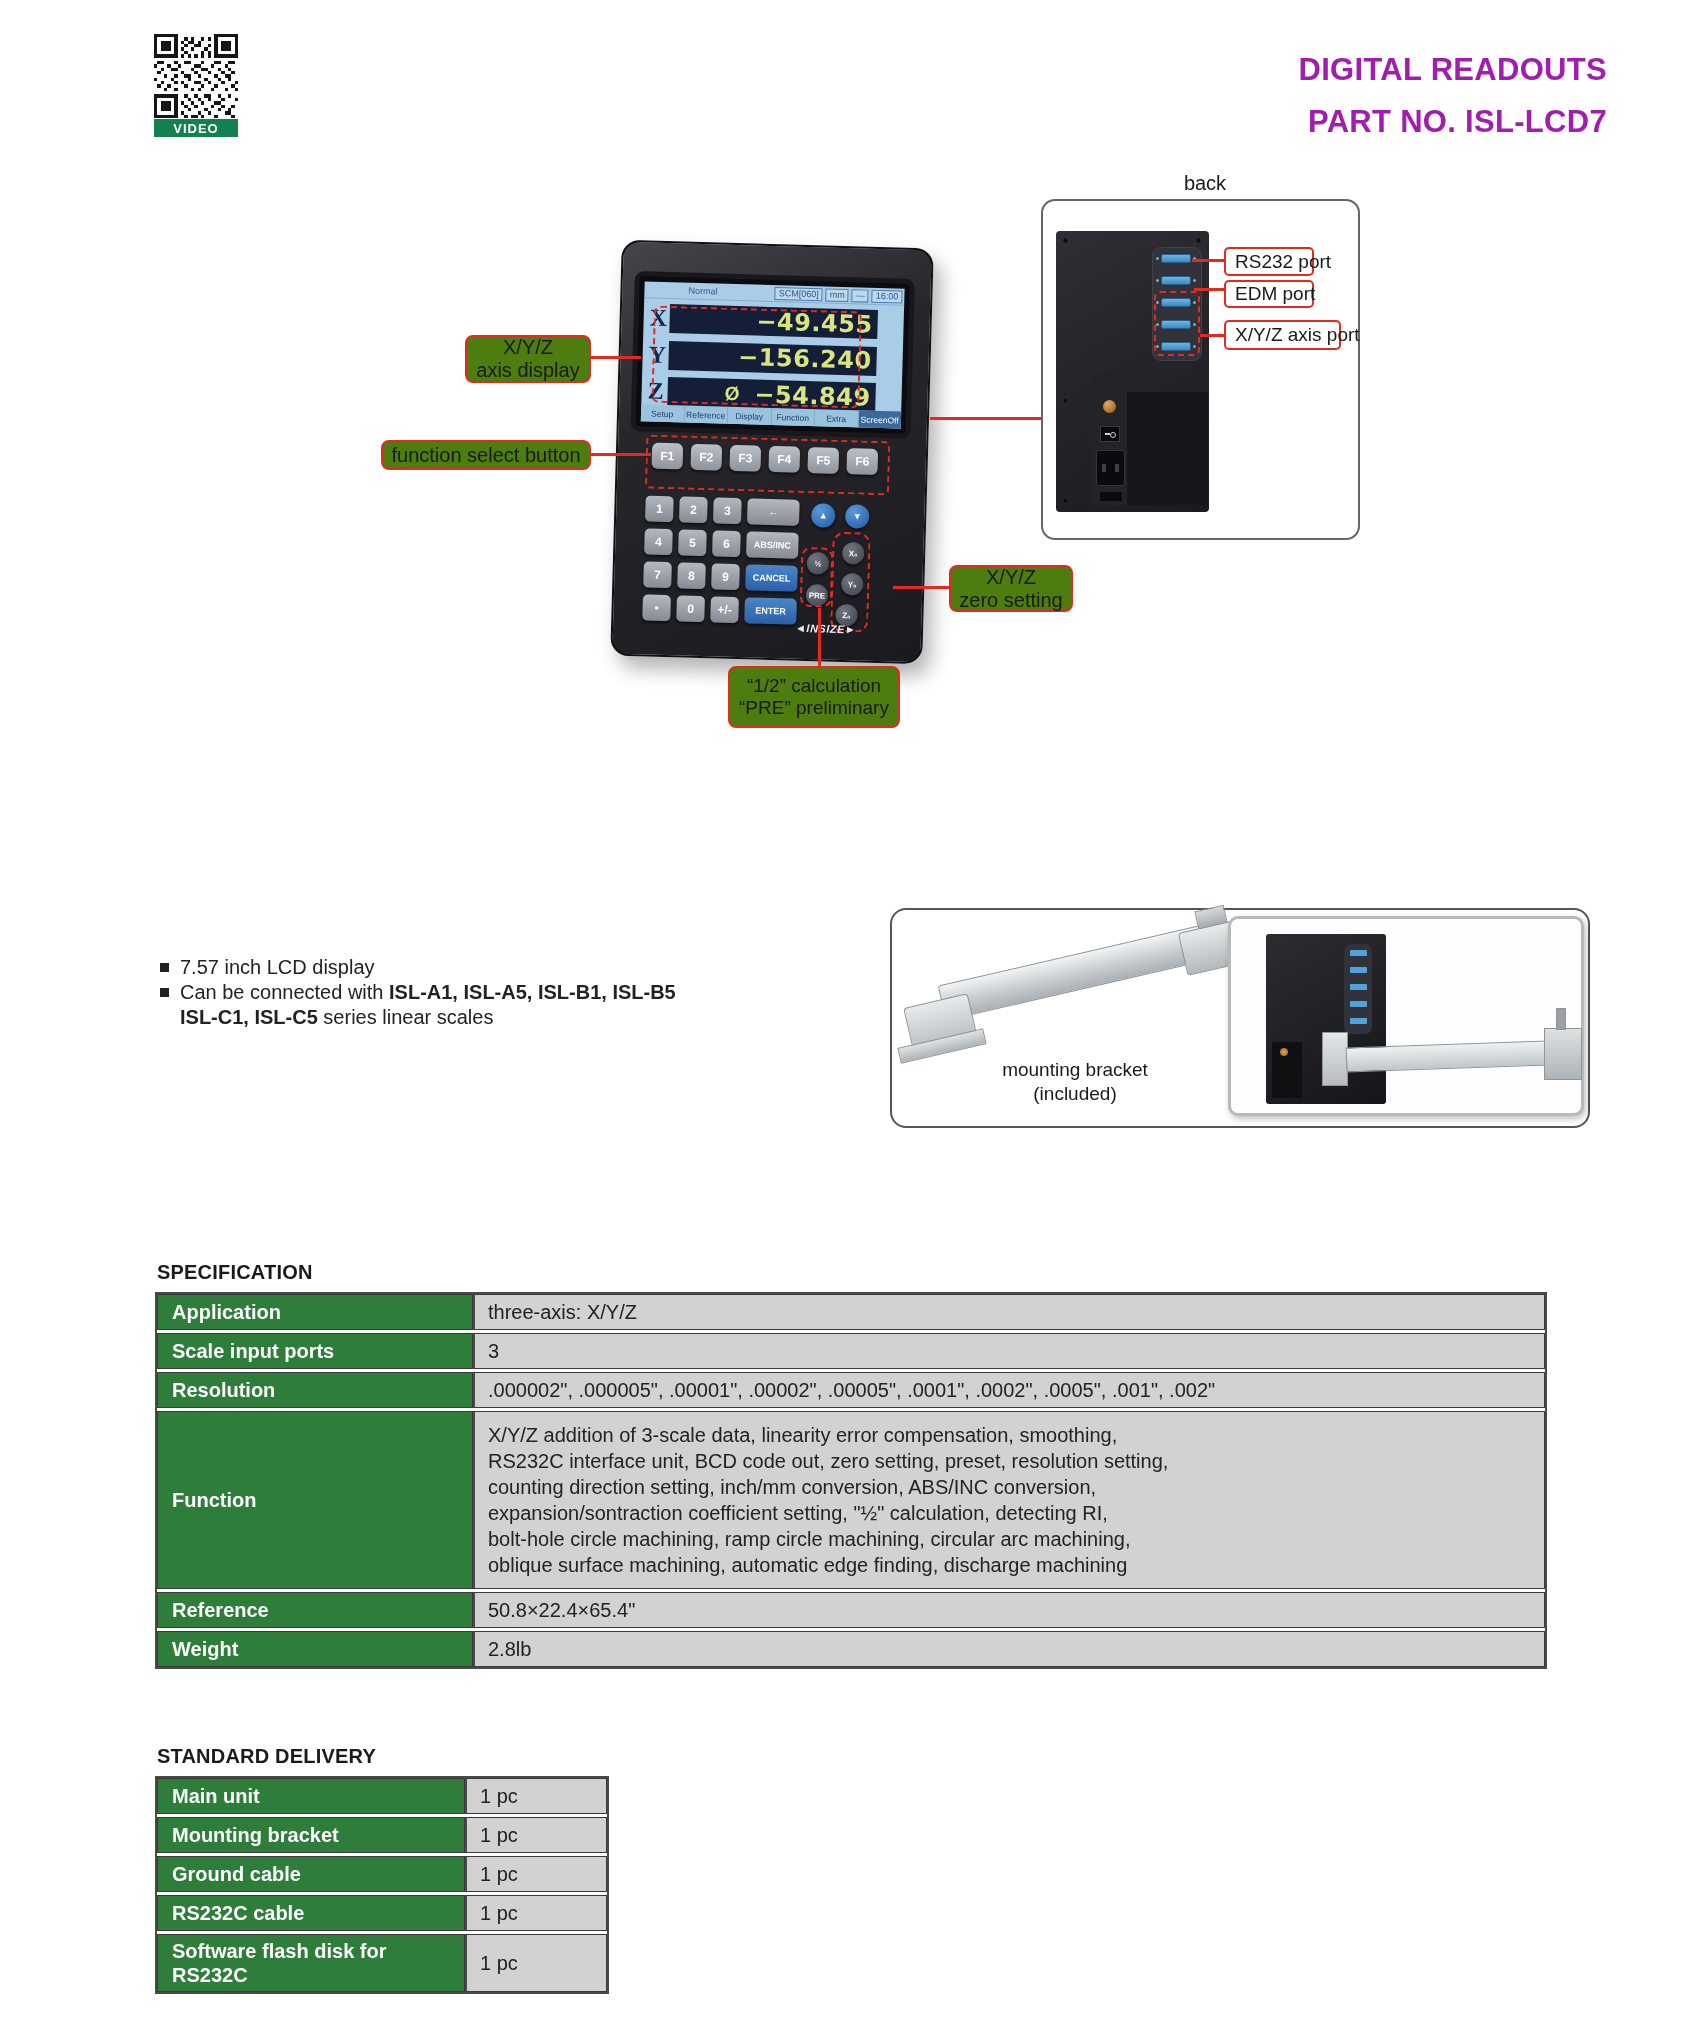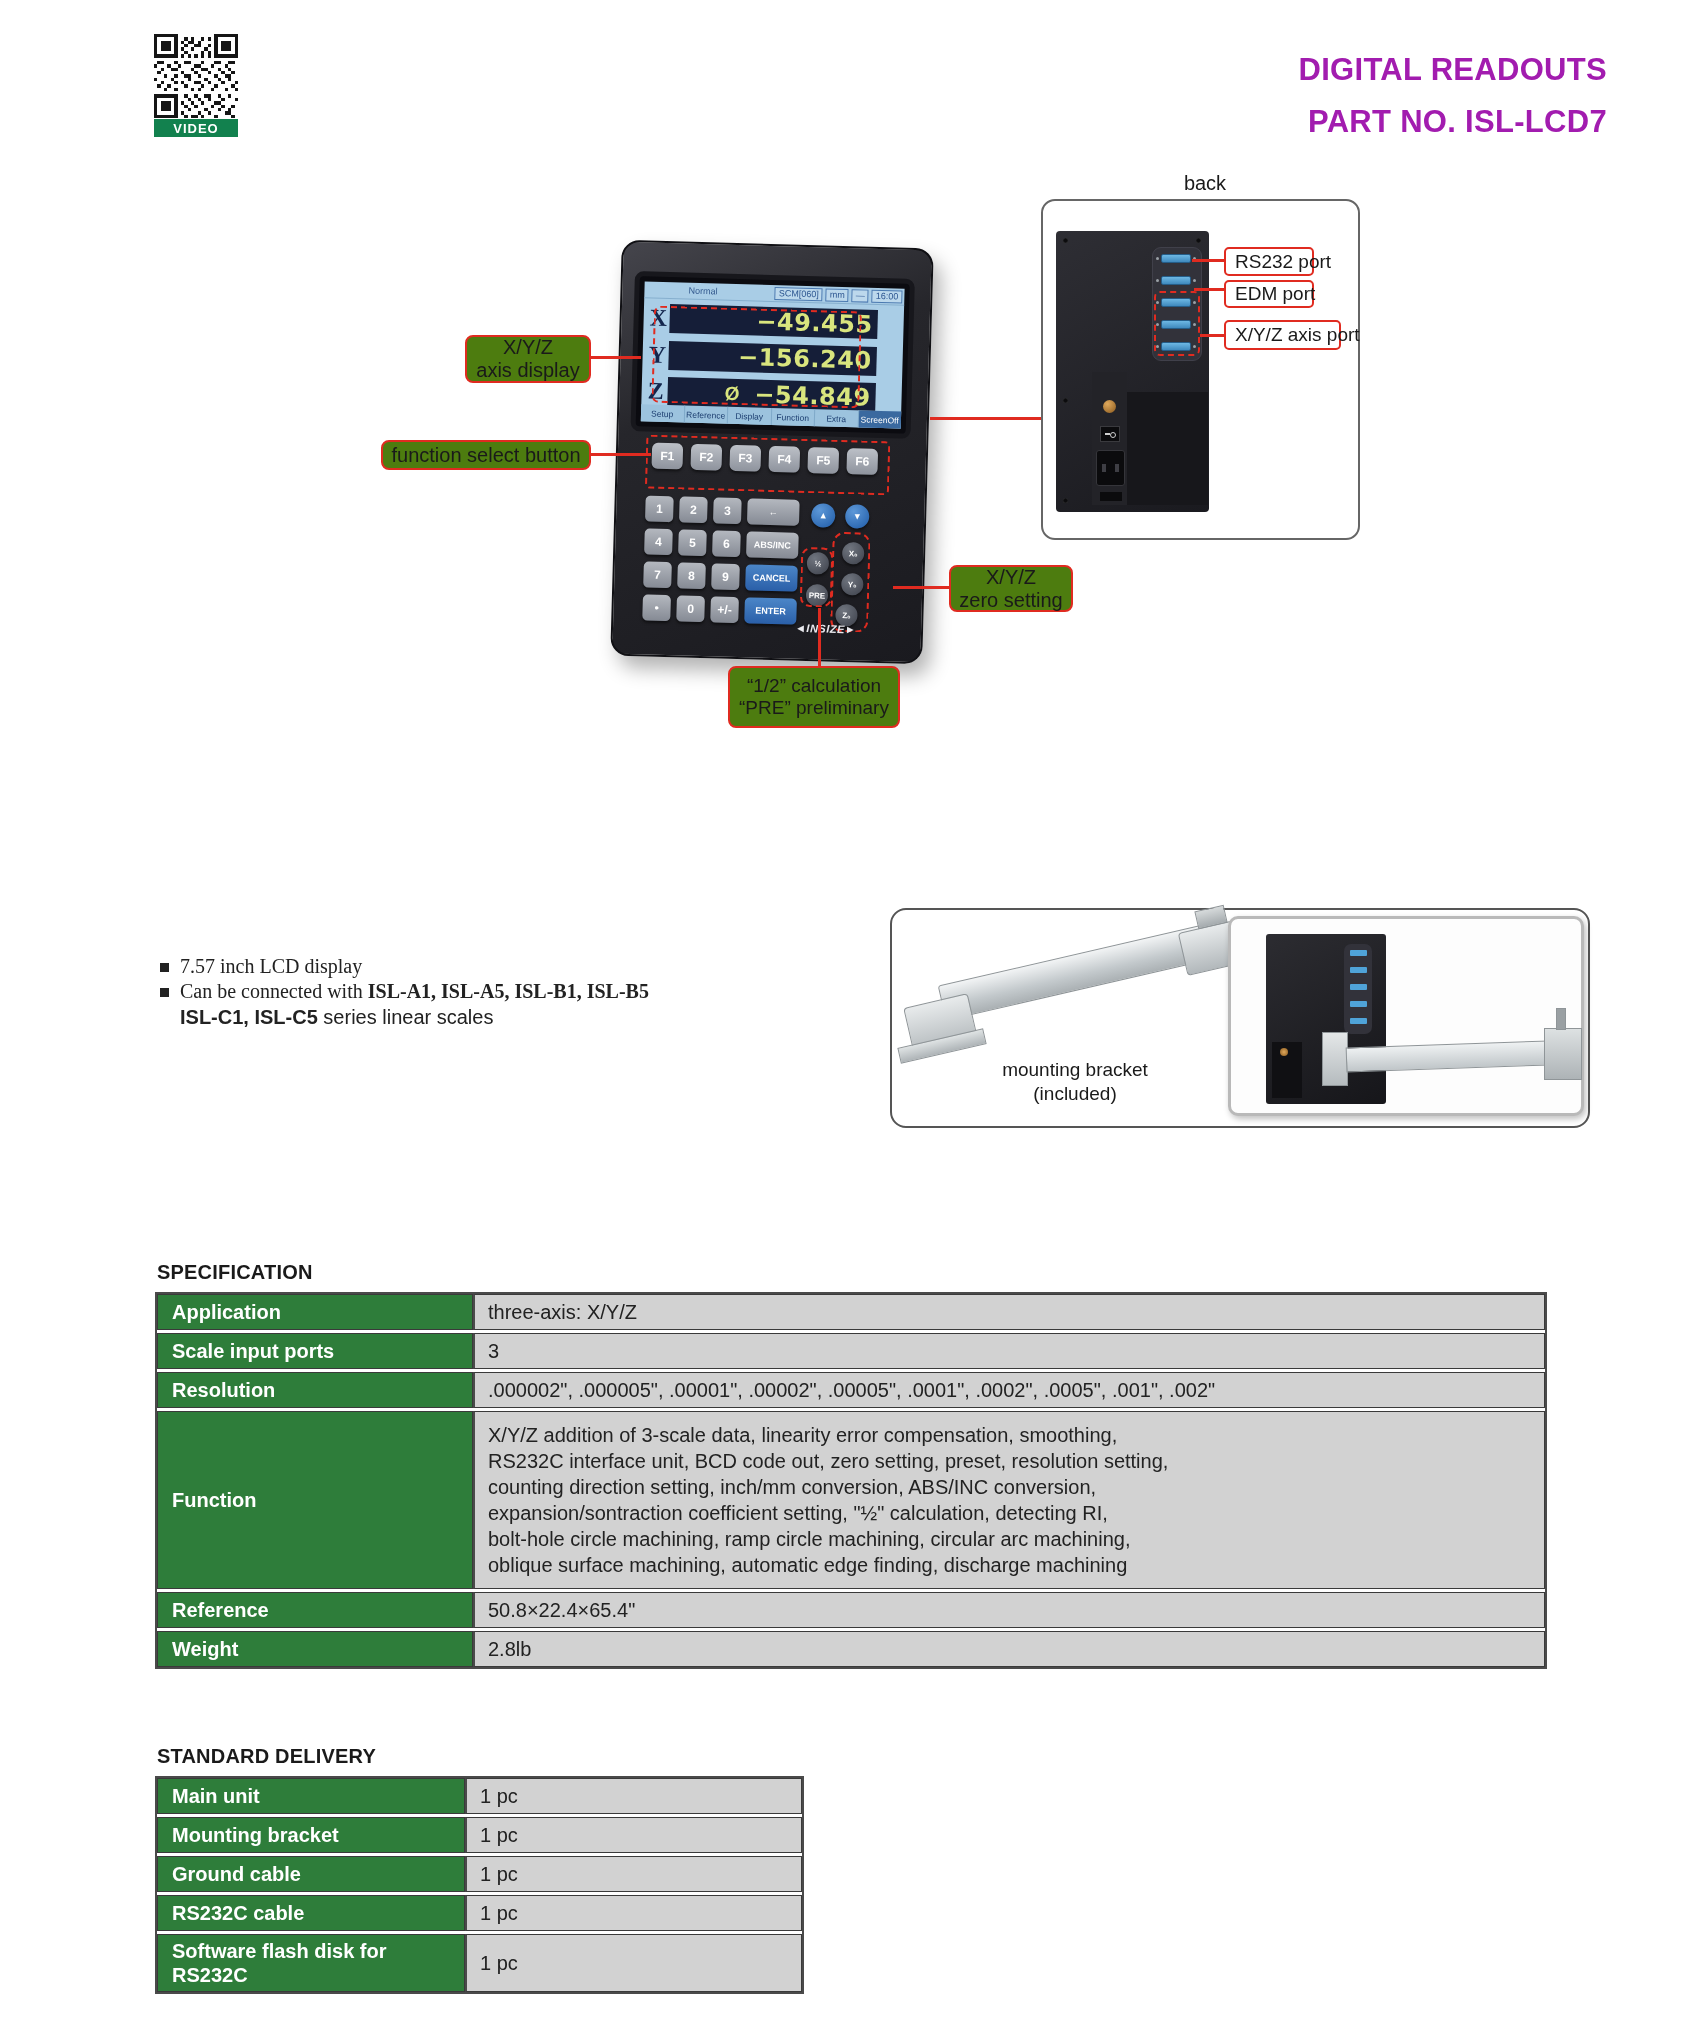--- a/index.html
+++ b/index.html
@@ -111,21 +111,21 @@
   .inlet { position:absolute; left:1096px; top:450px; width:29px; height:36px; background:#0b0b0d;
            border:1px solid #35353a; border-radius:3px; }
   .inlet::before { content:""; position:absolute; left:5px; top:13px; width:4px; height:8px; background:#3e3e44; }
   .inlet::after { content:""; position:absolute; right:5px; top:13px; width:4px; height:8px; background:#3e3e44; }
   .fuse { position:absolute; left:1100px; top:492px; width:22px; height:9px; background:#0b0b0d; }
   .plabel { position:absolute; border:2px solid #e02b20; border-radius:5px; background:#fff;
             font-size:19px; color:#1a1a1a; display:flex; align-items:center; padding:0 9px; z-index:6; white-space:nowrap; }
 
   
   .features { position:absolute; left:158px; top:955px; width:660px; font-size:20px; color:#222; }
-  .feat-row { position:relative; padding-left:22px; height:25px; display:flex; white-space:nowrap;font-family:Liberation Serif, serif; }
+  .feat-row { position:relative; padding-left:22px; height:25px; display:flex; align-items:center; white-space:nowrap; }
   .feat-row .bullet { position:absolute; left:2px; top:8px; width:9px; height:9px; background:#222; }
   .feat-row b { font-weight:bold; }
   .feat-cont { padding-left:22px; height:25px; display:flex; align-items:center; white-space:nowrap; }
 
   
   .mount-box { position:absolute; left:890px; top:908px; width:700px; height:220px;
                border:2px solid #555; border-radius:16px; background:#fff; }
   .gray-part { position:absolute; border:1px solid #8f9598; }
   .m-text { position:absolute; left:955px; top:1058px; width:240px; text-align:center;
             font-size:19px; line-height:24px; color:#1a1a1a; }
@@ -144,21 +144,21 @@
   .dtable { position:absolute; border:2px solid #4a4a4a; background:#fff; }
   .drow { display:flex; }
   .drow + .drow { margin-top:3px; }
   .dlabel { background:#2e7d3a; color:#fff; font-weight:bold; font-size:20px;
             display:flex; align-items:center; padding:4px 0 4px 14px; border:1px solid #3a3a3a; line-height:24px; }
   .dvalue { background:#d2d2d2; color:#222; font-size:20px; display:flex; align-items:center;
             padding:4px 0 4px 13px; border:1px solid #3a3a3a; border-left:2px solid #4a4a4a;
             white-space:pre-line; line-height:26px; flex:1; }
   .spec-table { left:155px; top:1292px; width:1392px; }
   .spec-table .dlabel { width:316px; }
-  .deliv-table { left:155px; top:1776px; width:649px; }
+  .deliv-table { left:155px; top:1776px; width:454px; }
   .deliv-table .dlabel { width:308px; }
 </style>
 </head>
 <body>
 
 <div class="page">
 
   <div class="qr-wrap">
     <svg viewBox="0 0 25 25" shape-rendering="crispEdges">
       <rect x="0" y="0" width="25" height="25" fill="#fff"></rect>

